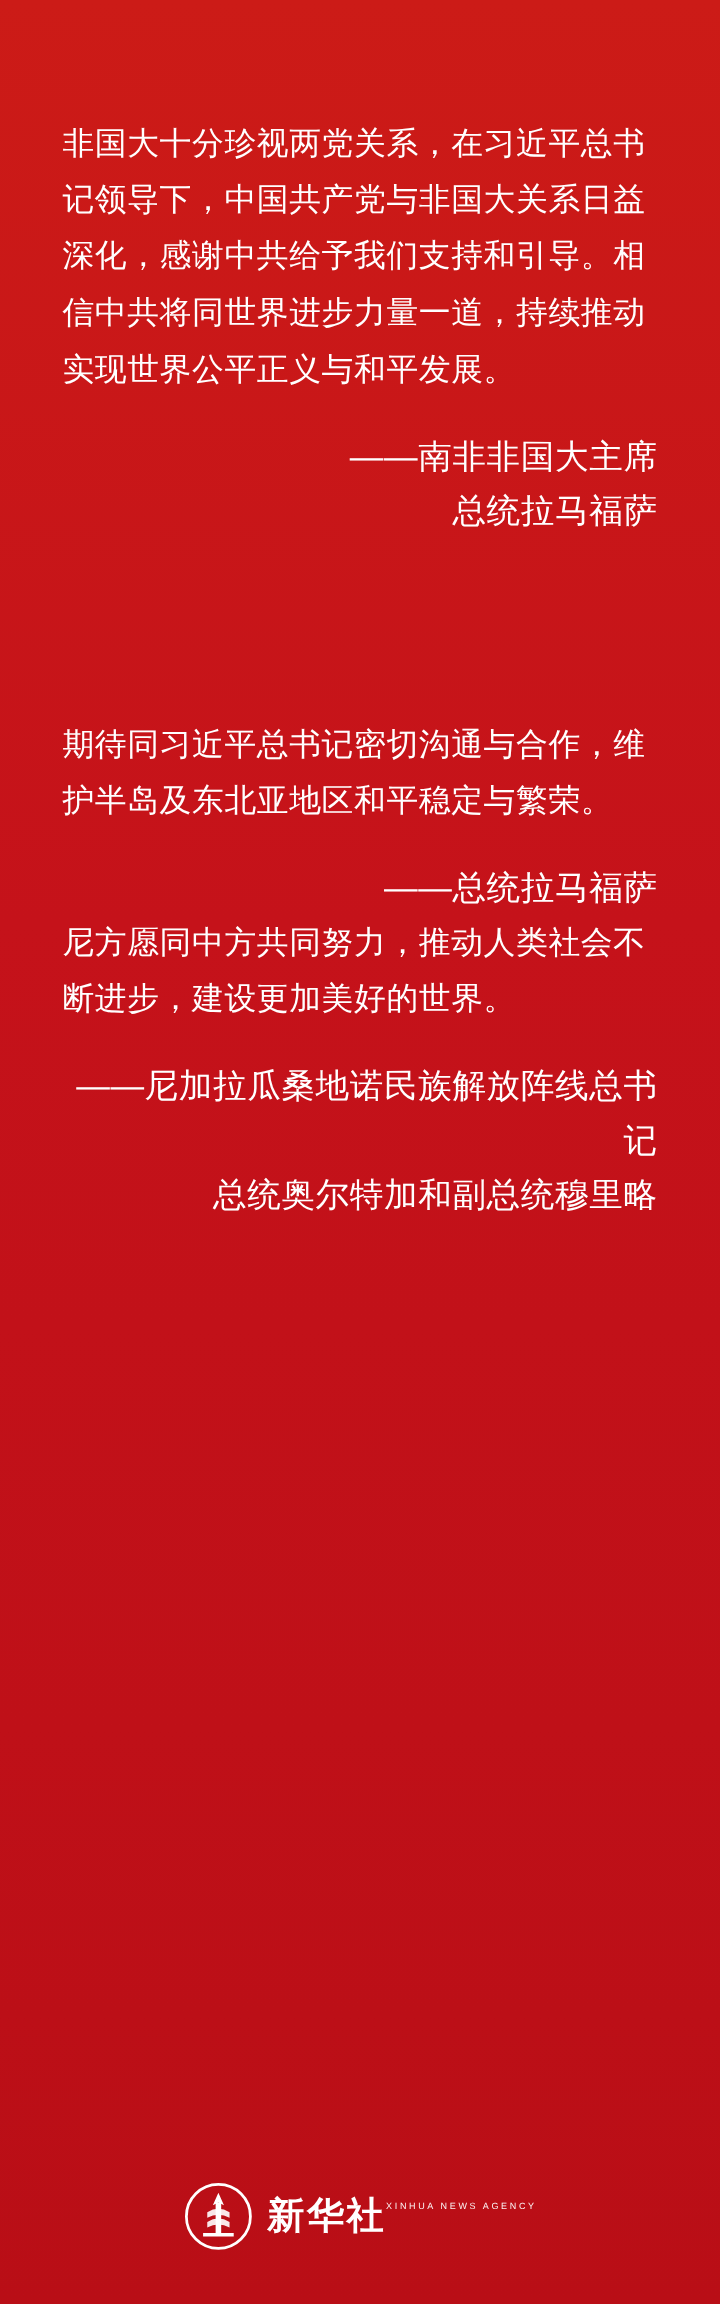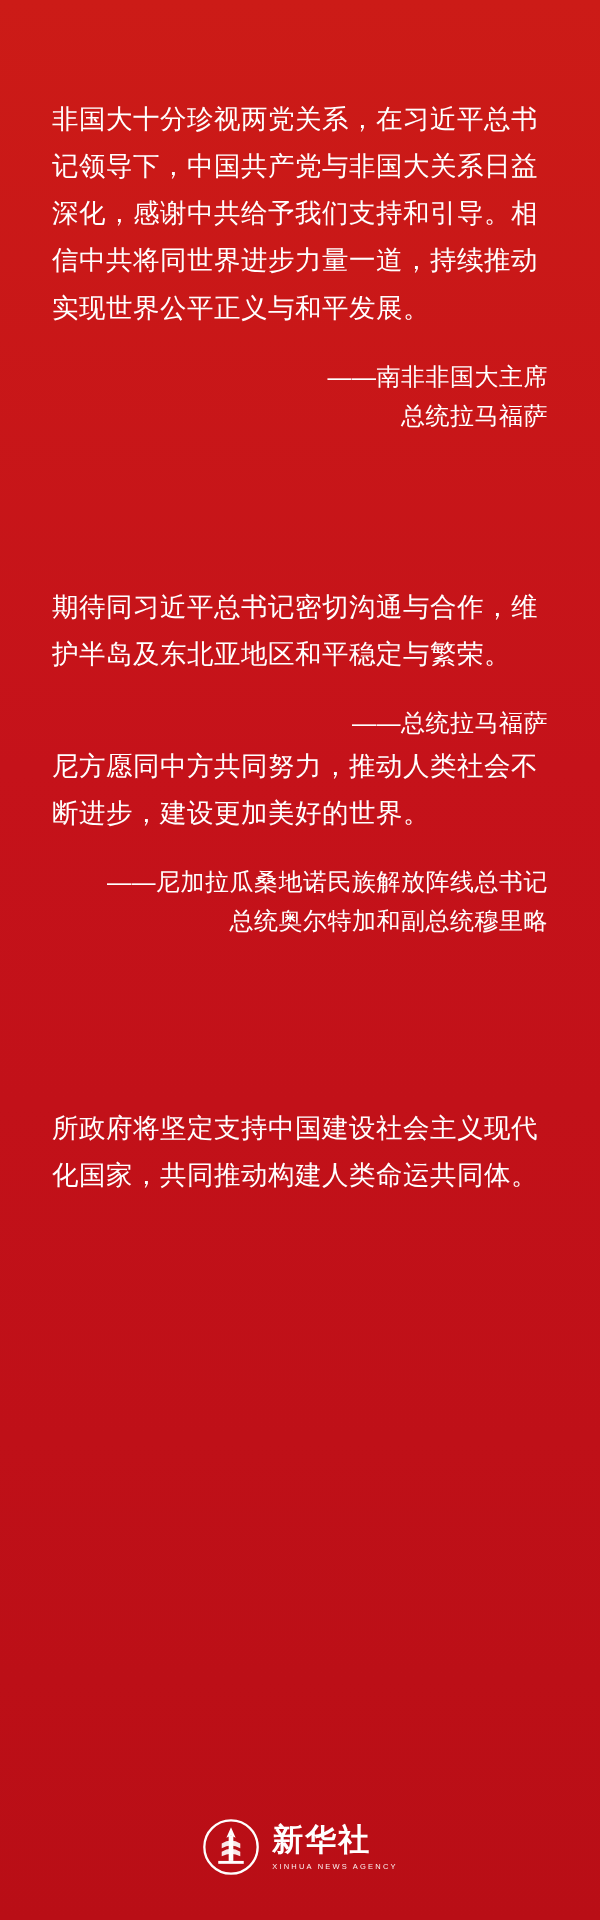--- a/index.html
+++ b/index.html
@@ -44,21 +44,21 @@
     font-size: 26.5px;
     line-height: 1.78;
     letter-spacing: 0.5px;
     font-weight: 400;
     color: #ffffff;
     text-align: left;
     white-space: pre-wrap;
   }
   .quote-attrib {
     margin-top: 26px;
-    font-size: 24px;
+    font-size: 28px;
     line-height: 1.62;
     letter-spacing: 0.5px;
     color: #ffffff;
     text-align: right;
     white-space: pre-wrap;
   }
   
   .b1 { margin-top: 96px; }
   .b2 { margin-top: 148px; }
   .b3 { }
@@ -80,21 +80,21 @@
     align-items: center;
     gap: 12px;
   }
   .logo-mark {
     width: 58px;
     height: 58px;
     flex: 0 0 auto;
   }
   .logo-text-col {
     display: flex;
-    flex-direction: column;
+    flex-direction: row;
     align-items: flex-start;
   }
   .logo-cn {
     font-family: "Liberation Serif", "DejaVu Serif", serif;
     font-size: 31px;
     font-weight: 700;
     color: #ffffff;
     letter-spacing: 2px;
     line-height: 1.1;
   }
@@ -123,21 +123,20 @@
       <div class="quote-attrib">——总统拉马福萨</div>
     </div>
 
     <div class="quote-block b3">
       <div class="quote-text">尼方愿同中方共同努力，推动人类社会不断进步，建设更加美好的世界。</div>
       <div class="quote-attrib">——尼加拉瓜桑地诺民族解放阵线总书记
 总统奥尔特加和副总统穆里略</div>
     </div>
 
     <div class="quote-block b4">
-      <div class="quote-text">所政府将坚定支持中国建设社会主义现代化国家，共同推动构建人类命运共同体。</div>
     </div>
 
   </div>
 
   <div class="logo-wrap">
     <div class="logo-row">
       <span class="logo-mark">
         <svg viewBox="0 0 100 100" width="58" height="58" aria-hidden="true">
           <circle cx="50" cy="50" r="46" fill="none" stroke="#ffffff" stroke-width="4"></circle>
           <path d="M50 16 L58 34 L50 30 L42 34 Z" fill="#ffffff"></path>

